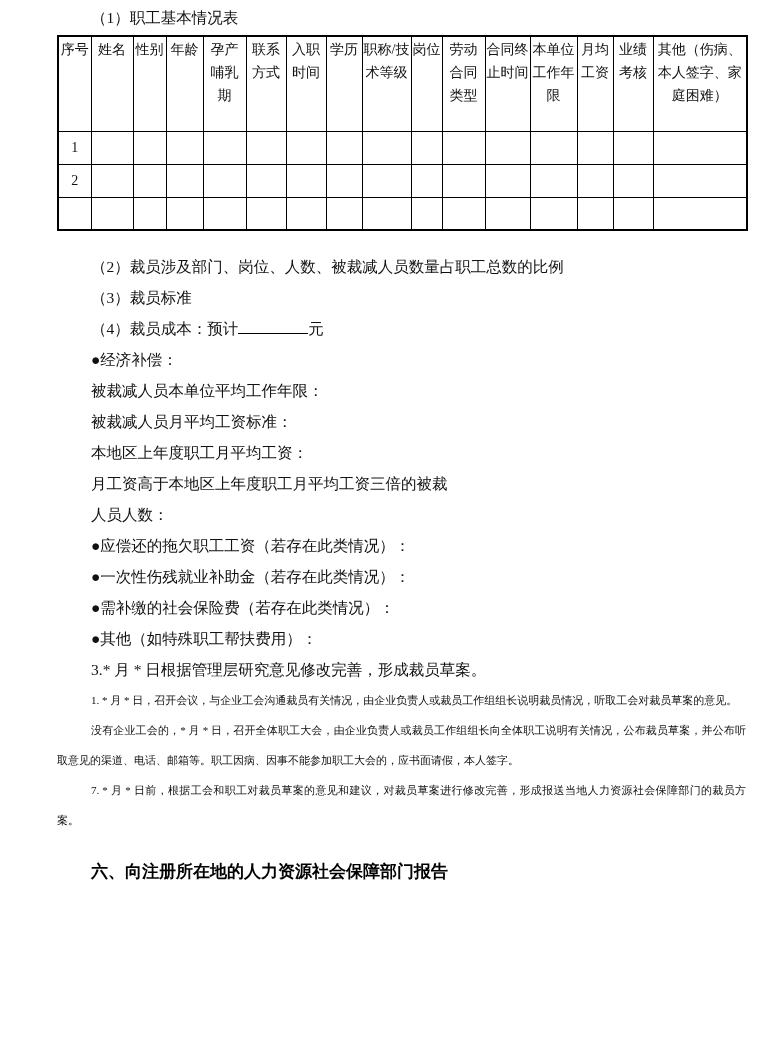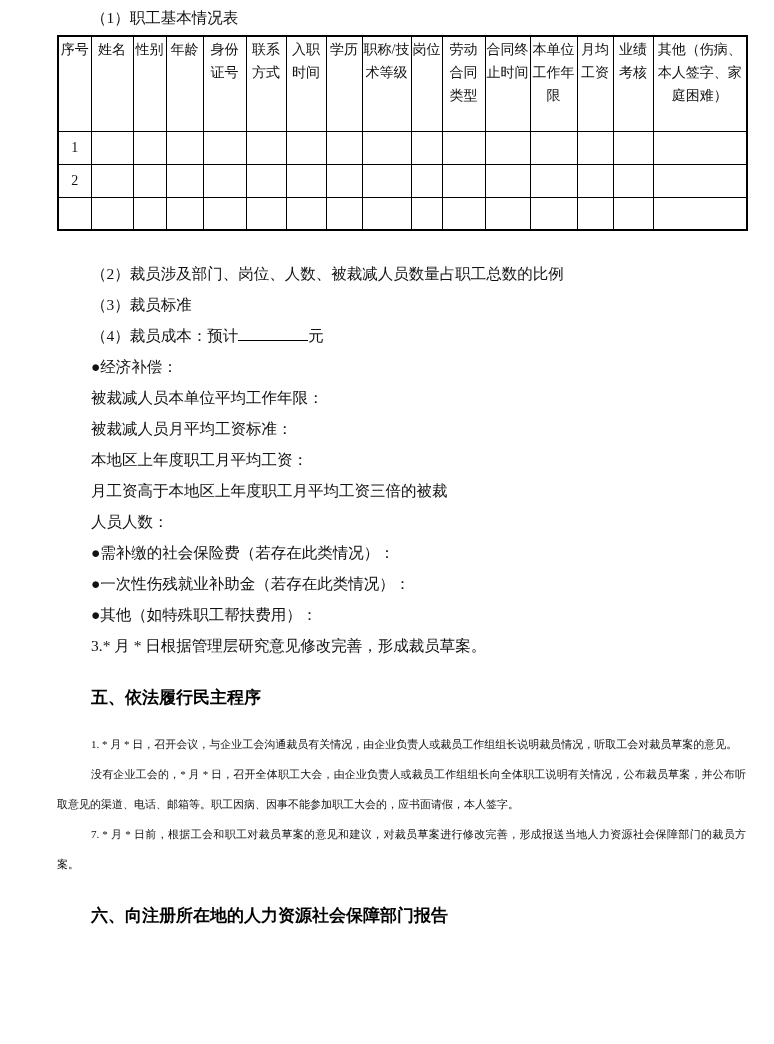--- a/index.html
+++ b/index.html
@@ -40,21 +40,21 @@
     padding: 1px 1px 0 1px;
     height: 95px;
     word-break: break-all;
   }
   table.emp td {
     height: 33px;
     font-size: 14px;
     text-align: center;
     vertical-align: middle;
   }
-  .items { margin-top: 27px; }
+  .items { margin-top: 20px; }
   .line {
     font-size: 15.5px;
     line-height: 31px;
     padding-left: 34px;
     white-space: nowrap;
   }
   .blank {
     display: inline-block;
     width: 70px;
     height: 1em;
@@ -103,21 +103,21 @@
         <col style="width:36px">
         <col style="width:40px">
         <col style="width:94px">
     </colgroup>
     <thead>
       <tr id="head-row">
           <th>序号</th>
           <th>姓名</th>
           <th>性别</th>
           <th>年龄</th>
-          <th>身份证号</th>
+          <th>孕产哺乳期</th>
           <th>联系方式</th>
           <th>入职时间</th>
           <th>学历</th>
           <th>职称/技术等级</th>
           <th>岗位</th>
           <th>劳动合同类型</th>
           <th>合同终止时间</th>
           <th>本单位工作年限</th>
           <th>月均工资</th>
           <th>业绩考核</th>
@@ -185,27 +185,27 @@
   <div class="items" id="items-container">
       <div class="line"><span>（2）裁员涉及部门、岗位、人数、被裁减人员数量占职工总数的比例</span></div>
       <div class="line"><span>（3）裁员标准</span></div>
       <div class="line"><span>（4）裁员成本：预计</span><span class="blank"></span><span>元</span></div>
       <div class="line"><span>●经济补偿：</span></div>
       <div class="line"><span>被裁减人员本单位平均工作年限：</span></div>
       <div class="line"><span>被裁减人员月平均工资标准：</span></div>
       <div class="line"><span>本地区上年度职工月平均工资：</span></div>
       <div class="line"><span>月工资高于本地区上年度职工月平均工资三倍的被裁</span></div>
       <div class="line"><span>人员人数：</span></div>
+      <div class="line"><span>●应偿还的拖欠职工工资（若存在此类情况）：</span></div>
+      <div class="line"><span>●一次性伤残就业补助金（若存在此类情况）：</span></div>
       <div class="line"><span>●需补缴的社会保险费（若存在此类情况）：</span></div>
-      <div class="line"><span>●一次性伤残就业补助金（若存在此类情况）：</span></div>
       <div class="line"><span>●其他（如特殊职工帮扶费用）：</span></div>
       <div class="line"><span>3.* 月 * 日根据管理层研究意见修改完善，形成裁员草案。</span></div>
     </div>
 
   <div id="sections-container">
-      <h2 class="sec-heading">五、依法履行民主程序</h2>
       <p class="para">1. * 月 * 日，召开会议，与企业工会沟通裁员有关情况，由企业负责人或裁员工作组组长说明裁员情况，听取工会对裁员草案的意见。</p>
       <p class="para">没有企业工会的，* 月 * 日，召开全体职工大会，由企业负责人或裁员工作组组长向全体职工说明有关情况，公布裁员草案，并公布听取意见的渠道、电话、邮箱等。职工因病、因事不能参加职工大会的，应书面请假，本人签字。</p>
       <p class="para">7. * 月 * 日前，根据工会和职工对裁员草案的意见和建议，对裁员草案进行修改完善，形成报送当地人力资源社会保障部门的裁员方案。</p>
       <h2 class="sec-heading">六、向注册所在地的人力资源社会保障部门报告</h2>
     </div>
 
 </div>
 
 </body></html>

